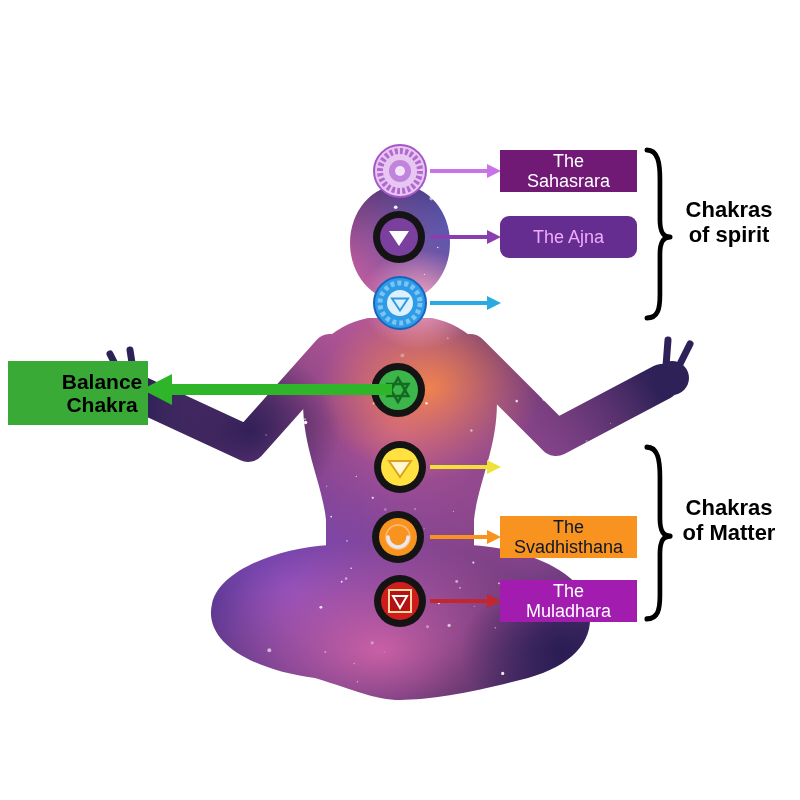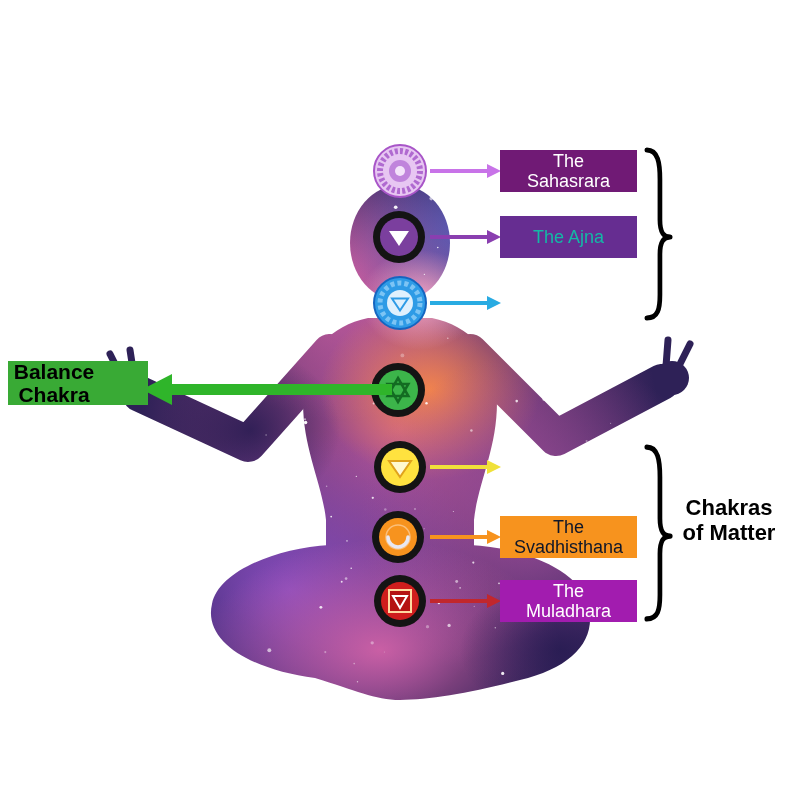--- a/index.html
+++ b/index.html
@@ -35,22 +35,22 @@
   .shaft{position:absolute;left:430px;width:57px;height:4px;}
   .head-r{position:absolute;left:487px;width:14px;height:14px;clip-path:polygon(0 0,100% 50%,0 100%);}
   .s-sahasrara{top:169px;} .h-sahasrara{top:164px;}
   .s-ajna{top:235px;}      .h-ajna{top:230px;}
   .s-vishuddha{top:301px;} .h-vishuddha{top:296px;}
   .s-manipura{top:465px;}  .h-manipura{top:460px;}
   .s-svadhisthana{top:535px;} .h-svadhisthana{top:530px;}
   .s-muladhara{top:599px;} .h-muladhara{top:594px;}
 
   
-  .balance-box{position:absolute;left:8px;top:361px;width:140px;height:44px;display:flex;align-items:center;
-               justify-content:flex-start;text-align:center;font-weight:bold;font-size:21px;line-height:1.1;}
+  .balance-box{position:absolute;left:8px;top:361px;width:140px;height:64px;display:flex;align-items:center;
+               justify-content:flex-end;text-align:center;font-weight:bold;font-size:21px;line-height:1.1;}
   .balance-box span{display:inline-block;width:92px;}
   .balance-shaft{position:absolute;left:168px;top:384px;width:224px;height:11px;}
   .balance-head{position:absolute;left:142px;top:374px;width:30px;height:31px;
                 clip-path:polygon(100% 0,0 50%,100% 100%);}
 
   
   .brace{position:absolute;left:644px;width:30px;}
   .brace-spirit{top:147px;height:174px;}
   .brace-matter{top:444px;height:178px;}
   .group-label{position:absolute;left:676px;width:106px;text-align:center;font-weight:bold;
@@ -481,38 +481,39 @@
   <div class="shaft s-manipura" style="background: rgb(240, 225, 58);"></div>
   <div class="head-r h-manipura" style="background: rgb(240, 225, 58);"></div>
   <div class="shaft s-svadhisthana" style="background: rgb(247, 147, 30);"></div>
   <div class="head-r h-svadhisthana" style="background: rgb(247, 147, 30);"></div>
   <div class="shaft s-muladhara" style="background: rgb(193, 39, 45);"></div>
   <div class="head-r h-muladhara" style="background: rgb(193, 39, 45);"></div>
 
   <div class="label-box b-sahasrara" style="background: #701a75; color: rgb(255, 255, 255);">
       <span>The Sahasrara</span>
     </div>
-  <div class="label-box b-ajna" style="background: rgb(102, 45, 145); color: #14b8a6;">
+  <div class="label-box b-ajna" style="background: rgb(102, 45, 145); color: #f0abfc; border-radius: 9px;">
       <span>The Ajna</span>
     </div>
   <div class="label-box b-svadhisthana" style="background: rgb(247, 147, 30); color: #0f172a;">
       <span>The Svadhisthana</span>
     </div>
   <div class="label-box b-muladhara" style="background: #a21caf; color: rgb(255, 255, 255);">
       <span>The Muladhara</span>
     </div>
 
   <div class="balance-shaft" style="background: rgb(47, 181, 42);"></div>
   <div class="balance-head" style="background: rgb(47, 181, 42);"></div>
   <div class="balance-box" style="background: rgb(57, 170, 53); color: rgb(0, 0, 0);">
       <span>Balance Chakra</span>
     </div>
 
   <svg class="brace brace-spirit" viewBox="0 0 32 172" preserveAspectRatio="none">
     <path d="M3,3 C15,3 17,16 17,32 L17,72 C17,85 21,89 28,89 C21,89 17,93 17,106 L17,146 C17,160 15,169 3,169" fill="none" stroke="#000" stroke-width="5" stroke-linecap="round" stroke-linejoin="round"></path>
   </svg>
+  <div class="group-label g-spirit">Chakras of spirit</div>
 
   <svg class="brace brace-matter" viewBox="0 0 32 172" preserveAspectRatio="none">
     <path d="M3,3 C15,3 17,16 17,32 L17,72 C17,85 21,89 28,89 C21,89 17,93 17,106 L17,146 C17,160 15,169 3,169" fill="none" stroke="#000" stroke-width="5" stroke-linecap="round" stroke-linejoin="round"></path>
   </svg>
   <div class="group-label g-matter">Chakras of Matter</div>
 
 </div>
 
 </body></html>

